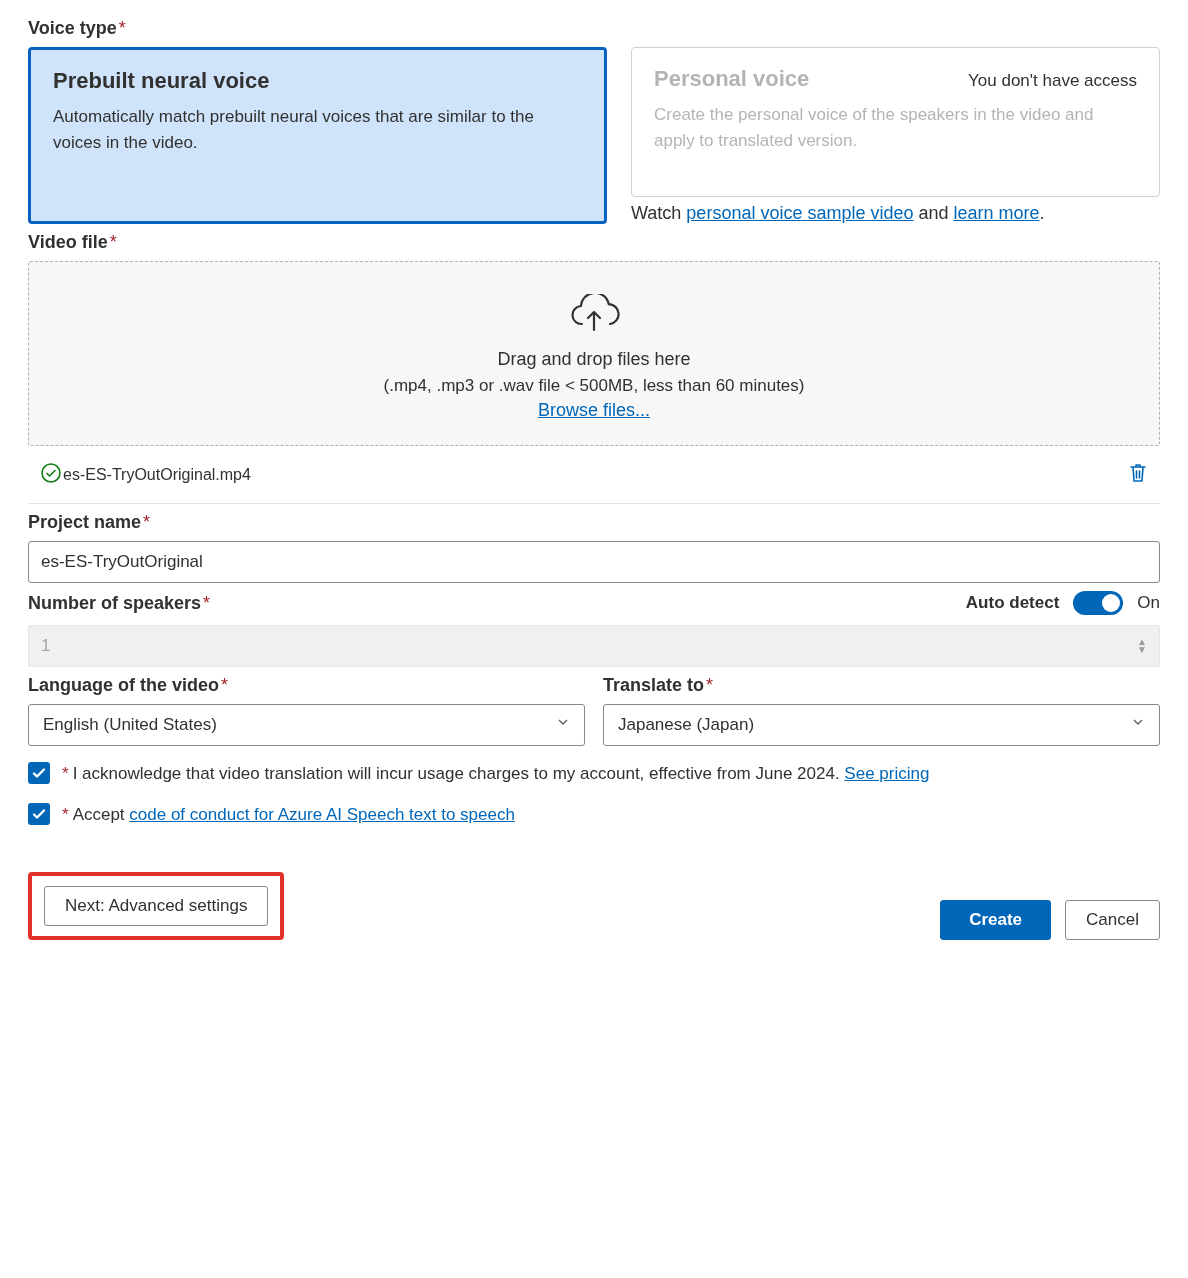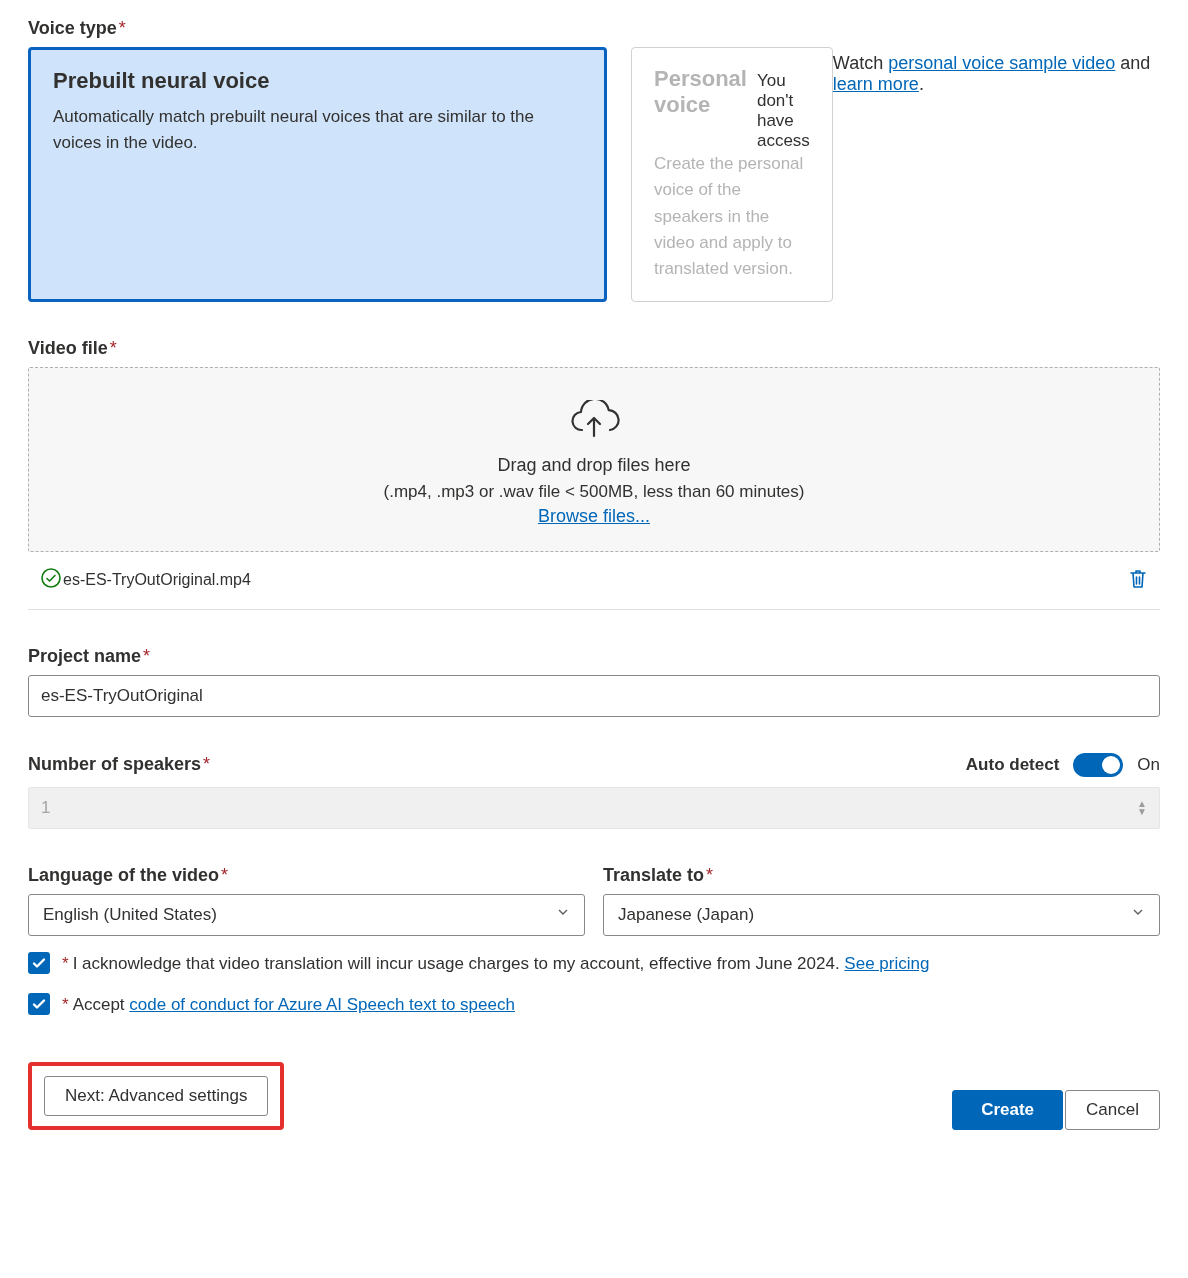--- a/index.html
+++ b/index.html
@@ -50,21 +50,21 @@
   .voice-card.disabled .voice-card-title,
   .voice-card.disabled .desc { color: #b4b4b4; }
   .voice-card .head-row { display:flex; justify-content:space-between; align-items:baseline; gap:10px;}
   .no-access { color:#323130; font-size:17px; font-weight:400;}
   .personal-sub {
     font-size: 18px;
     color:#323130;
     margin-top:6px;
   }
   a.link { color:#0067b8; text-decoration: underline; }
-  .section { margin-top: 36px; }
+  .section { margin-top: 8px; }
   .dropzone {
     border: 1px dashed #b0b0b0;
     border-radius: 2px;
     background: #f7f7f7;
     text-align: center;
     padding: 32px 0 24px 0;
   }
   .cloud-icon { display:inline-block; margin-bottom:10px;}
   .dropzone .line1 { font-size:18px; color:#323130; }
   .dropzone .line2 { font-size:17px; color:#323130; margin-top:6px;}
@@ -121,40 +121,40 @@
   .footer-row {
     display:flex; justify-content:space-between; align-items:flex-end;
     margin-top:44px;
   }
   .btn {
     font-size:17px; padding:9px 20px; border-radius:3px; cursor:pointer;
     font-family:inherit;
   }
   .btn-outline { background:#fff; border:1px solid #8a8886; color:#323130; }
   .btn-primary { background:#0067b8; border:1px solid #0067b8; color:#fff; font-weight:600; padding:9px 28px;}
-  .right-btns { display:flex; gap:2px;margin-left:36px; }
+  .right-btns { display:flex; gap:14px;margin-left:36px; }
   .highlight-box {
     border: 4px solid #e3302c;
     border-radius:4px;
     padding: 10px 12px;
     display:inline-block;
   }
 </style>
 </head>
 <body>
 
 <div class="label">
   <span>Voice type</span><span class="req">*</span>
 </div>
 <div class="cards-row">
   <div class="voice-card selected">
     <div class="voice-card-title">Prebuilt neural voice</div>
     <div class="desc">Automatically match prebuilt neural voices that are similar to the voices in the video.</div>
   </div>
-  <div style="flex:1; display:flex; flex-direction:row;">
+  <div style="flex:1; display:flex; flex-direction:column;">
     <div class="voice-card disabled" style="flex:1;">
       <div class="head-row">
         <div class="voice-card-title">Personal voice</div>
         <div class="no-access">You don't have access</div>
       </div>
       <div class="desc">Create the personal voice of the speakers in the video and apply to translated version.</div>
     </div>
     <div class="personal-sub">
       <span>Watch </span><a href="#" class="link">personal voice sample video</a><span> and </span><a href="#" class="link">learn more</a><span>.</span>
     </div>

